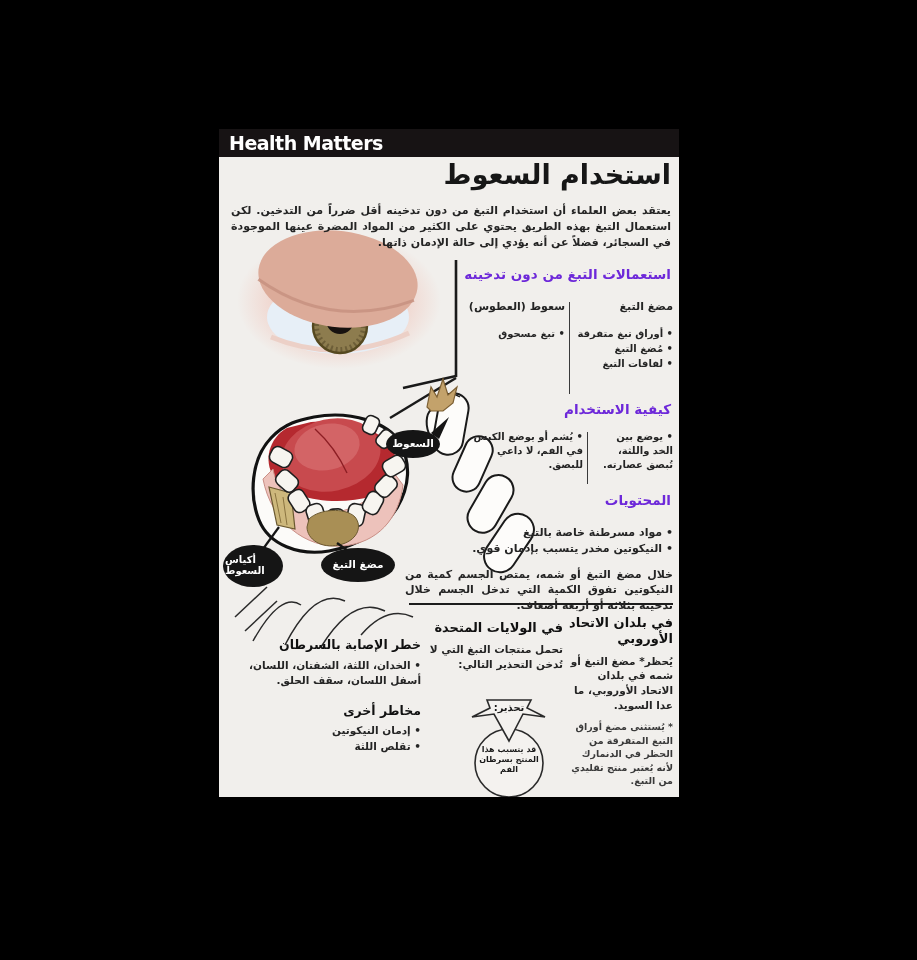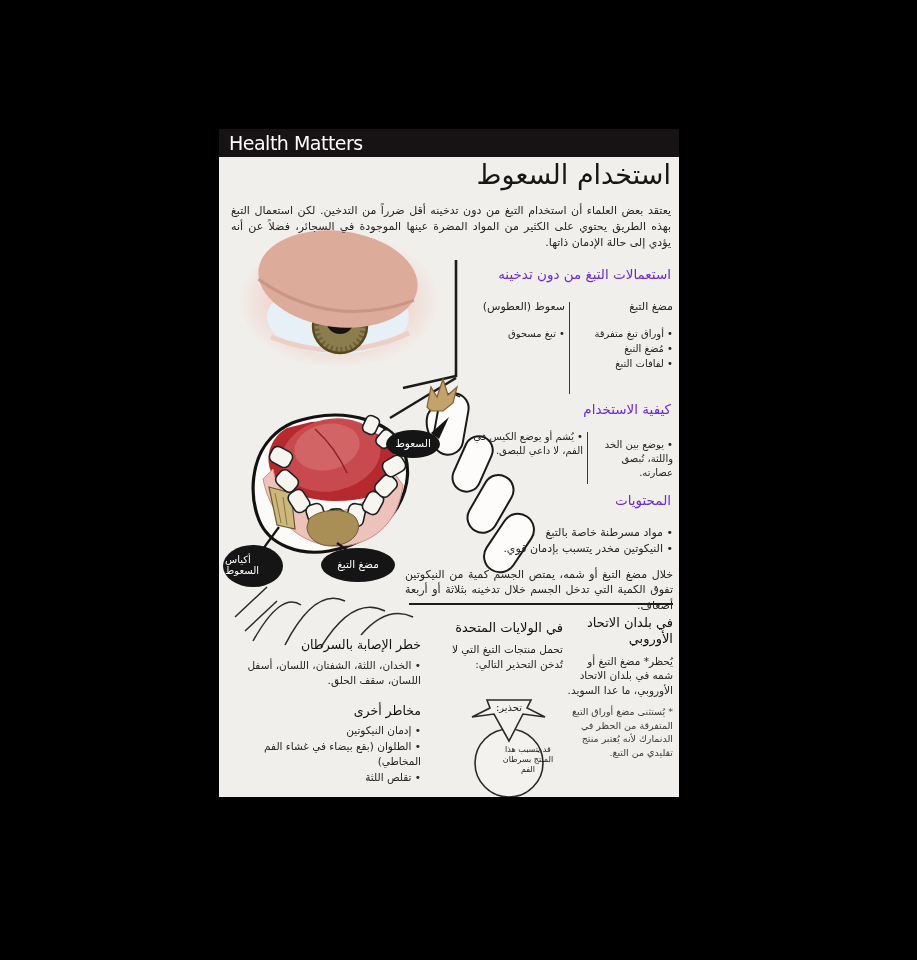--- a/index.html
+++ b/index.html
@@ -3,21 +3,21 @@
 <meta charset="utf-8">
 <style>
   html,body{margin:0;padding:0;}
   body{
     width:917px;height:960px;background:#000;
     font-family:"DejaVu Sans",sans-serif;
     overflow:hidden;position:relative;
   }
   .panel{
     position:absolute;left:219px;top:129px;width:460px;height:668px;
-    background:#f1efec;color:#1a1a1a;font-weight:normal;
+    background:#f1efec;color:#1a1a1a;font-weight:bold;
   }
   .abs{position:absolute;}
   .headerbar{
     position:absolute;left:0;top:0;width:100%;height:28px;background:#171314;
     color:#fff;font-size:19px;line-height:28px;padding-left:10px;box-sizing:border-box;
     letter-spacing:-0.5px;
   }
   .maintitle{
     position:absolute;top:31px;right:8px;font-size:27px;line-height:1.1;
     direction:rtl;color:#161616;
@@ -42,21 +42,21 @@
   .footnote{font-size:9.5px;margin-top:7px;color:#3a3a3a;}
   .subhead2{font-size:12.5px;margin:0 0 4px 0;color:#111;}
   .gap{height:13px;}
   .art{position:absolute;left:0;top:0;z-index:0;}
   .txt{z-index:2;}
   .blabel{
     position:absolute;z-index:3;color:#fff;text-align:left;direction:rtl;
     line-height:1.08;display:flex;align-items:center;justify-content:center;
   }
   .warnttl{position:absolute;z-index:3;direction:rtl;text-align:center;font-size:10px;color:#1a1a1a;}
-  .warntxt{position:absolute;z-index:3;direction:rtl;text-align:center;font-size:8px;line-height:1.25;color:#1a1a1a;padding-left:19px;}
+  .warntxt{position:absolute;z-index:3;direction:rtl;text-align:center;font-size:8px;line-height:1.25;color:#1a1a1a;}
 </style>
 </head>
 <body>
 
 <div class="panel">
 
   <svg class="art" width="460" height="668" viewBox="0 0 460 668" aria-hidden="true">
     <defs>
       <radialGradient id="glow" cx="50%" cy="50%" r="50%">
         <stop offset="55%" stop-color="#f0cdc4" stop-opacity="0.9"></stop>
@@ -196,21 +196,21 @@
   </div>
   <div class="col txt" style="top:170px;left:244px;width:102px;">
     <div class="colhead">سعوط (العطوس)</div>
     <div class="bullets">
       <div>تبغ مسحوق</div>
     </div>
   </div>
   <div class="vdiv" style="left:350px;top:173px;height:92px;"></div>
 
   <div class="sechead txt" style="top:272px;">كيفية الاستخدام</div>
-  <div class="col txt bullets" style="top:309px;left:374px;width:80px;">
+  <div class="col txt bullets" style="top:301px;left:374px;width:80px;">
     <div>يوضع بين الخد واللثة، تُبصق عصارته.</div>
   </div>
   <div class="col txt bullets" style="top:301px;left:254px;width:110px;">
     <div>يُشم أو يوضع الكيس في الفم، لا داعي للبصق.</div>
   </div>
   <div class="vdiv" style="left:368px;top:303px;height:52px;"></div>
 
   <div class="sechead txt" style="top:363px;">المحتويات</div>
   <div class="col txt" style="top:396px;left:186px;width:268px;font-size:11px;">
     <div class="bullets">
@@ -237,21 +237,20 @@
 
   <div class="botcol txt" style="top:507px;left:6px;width:196px;font-size:10.5px;">
     <div class="subhead2">خطر الإصابة بالسرطان</div>
     <div class="bullets">
       <div>الخدان، اللثة، الشفتان، اللسان، أسفل اللسان، سقف الحلق.</div>
     </div>
     <div class="gap"></div>
     <div class="subhead2">مخاطر أخرى</div>
     <div class="bullets">
       <div>إدمان النيكوتين</div>
-      <div>الطلوان (بقع بيضاء في غشاء الفم المخاطي)</div>
       <div>تقلص اللثة</div>
     </div>
   </div>
 
   <div class="blabel" style="left:167px;top:304px;width:54px;height:22px;font-size:10.5px;">السعوط</div>
   <div class="blabel" style="left:6px;top:418px;width:56px;height:38px;font-size:10px;">أكياس السعوط</div>
   <div class="blabel" style="left:103px;top:425px;width:72px;height:22px;font-size:10.5px;">مضغ التبغ</div>
 
 </div>
 

